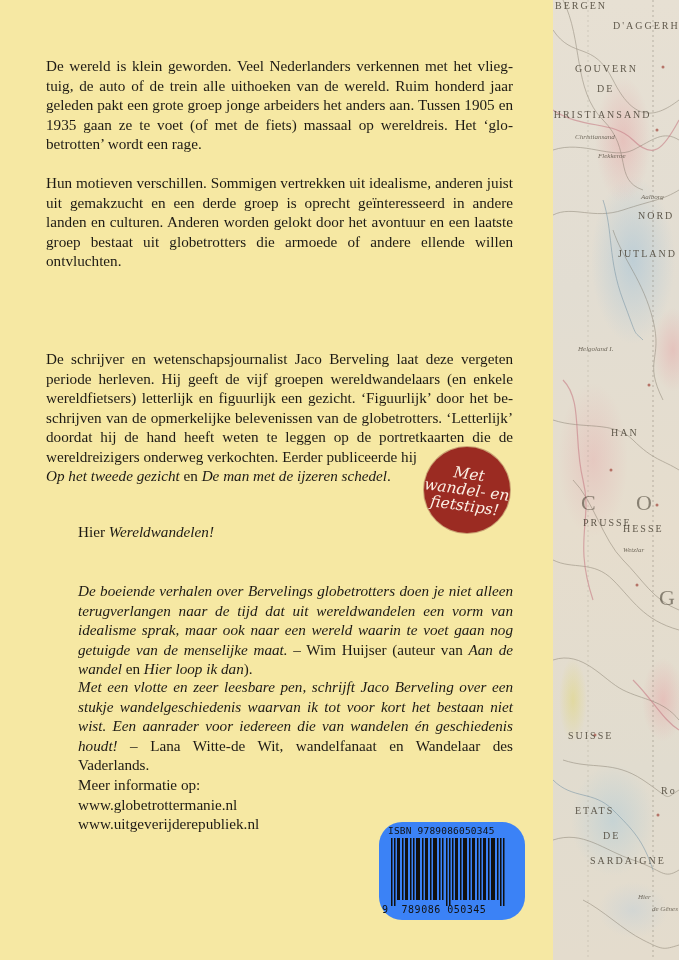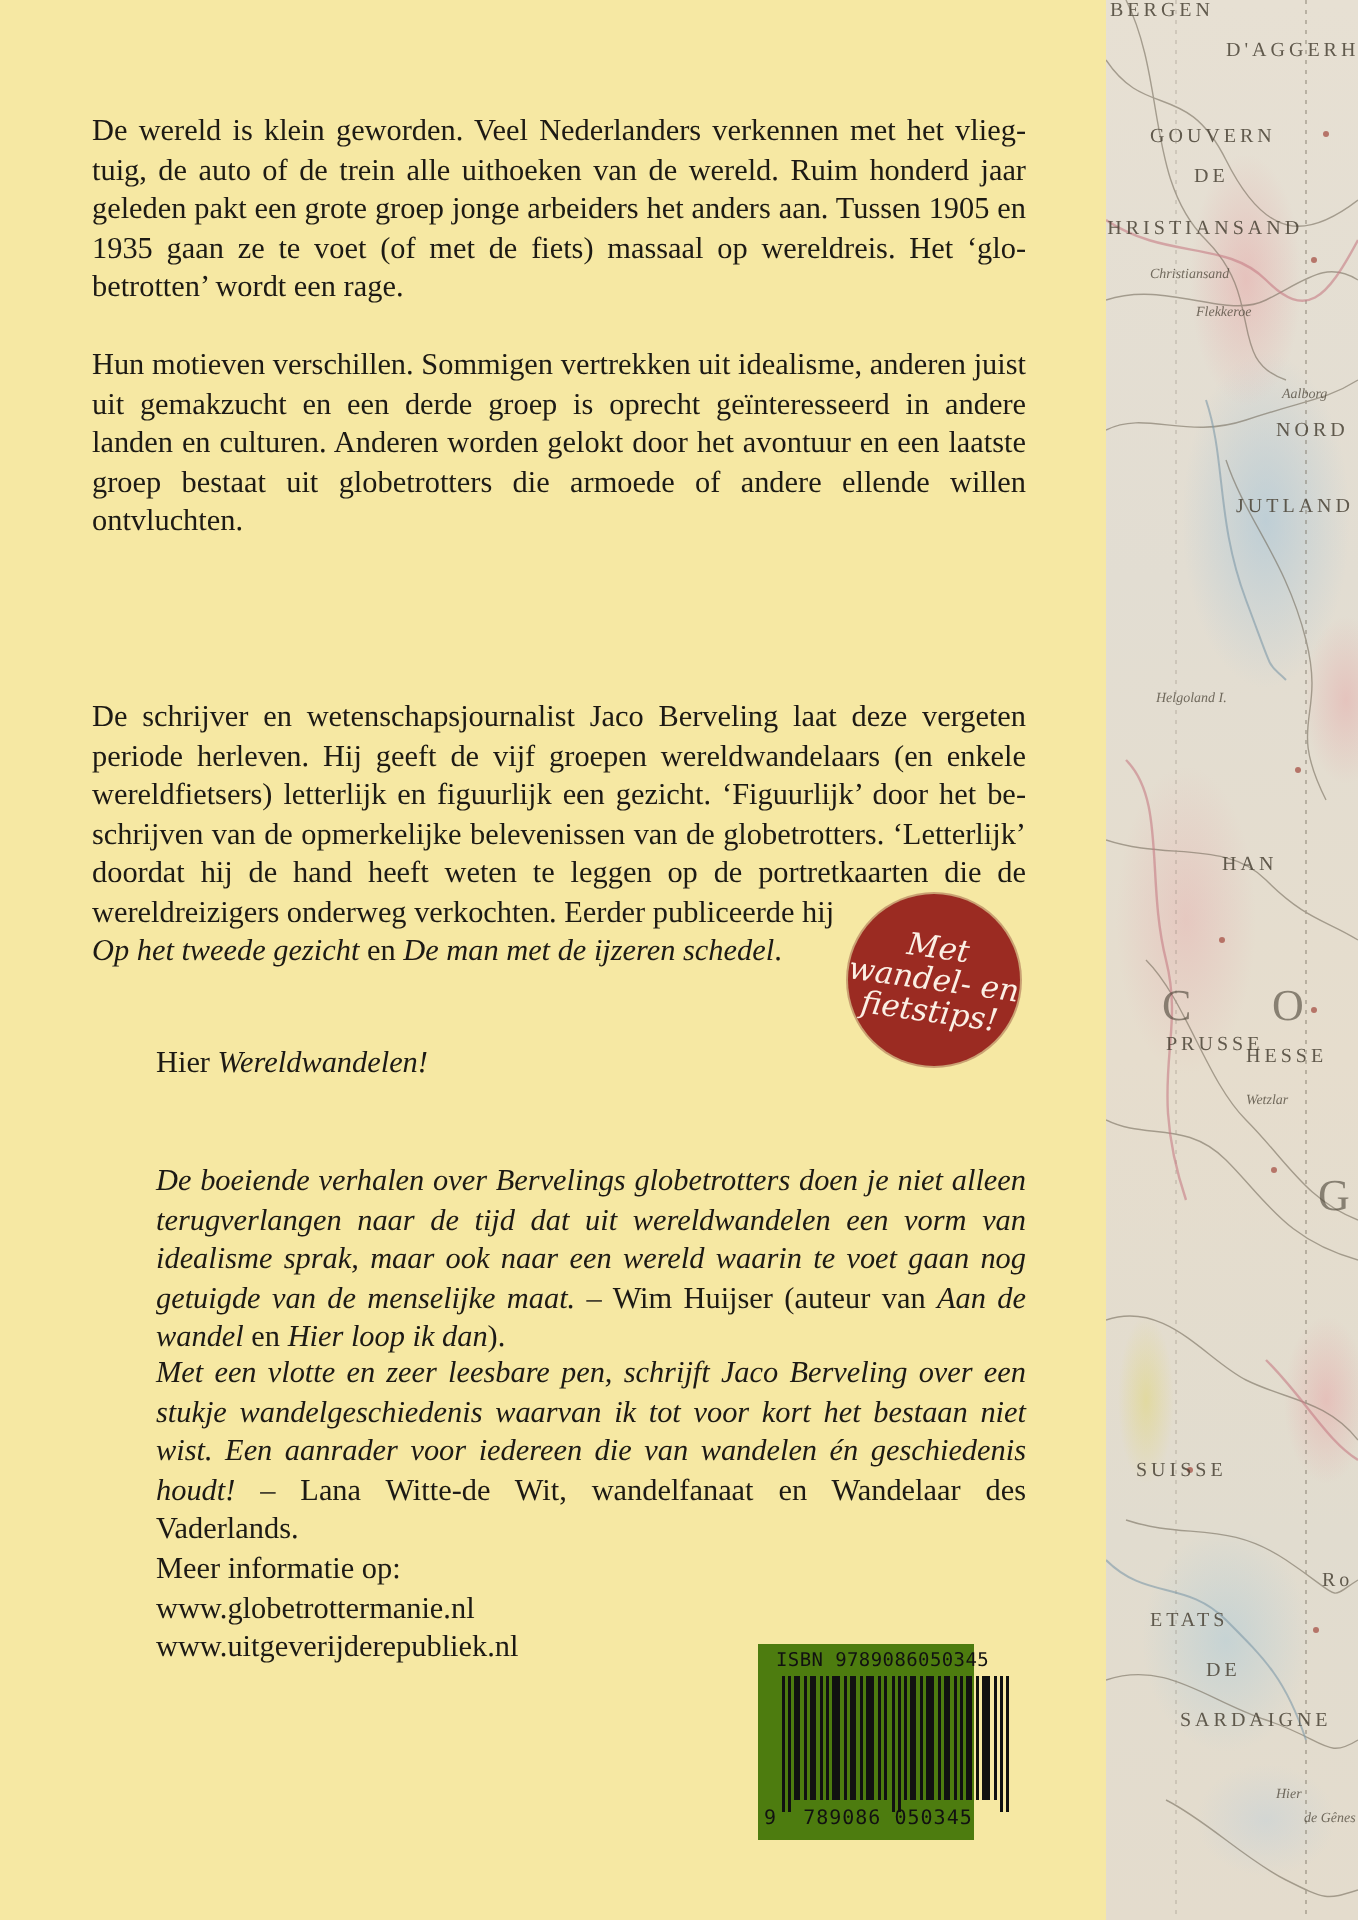--- a/index.html
+++ b/index.html
@@ -74,21 +74,21 @@
   .logo { position: absolute; left: 44px; top: 860px; width: 120px; height: 60px; }
   .logo svg { position: absolute; left: 23px; top: 0; }
   .logo-text {
     position: absolute; left: 1px; top: 44px; font-family: "Liberation Sans", sans-serif;
     font-size: 8.5px; color: #8a2b1f; white-space: nowrap;
   }
   .logo-text b { font-weight: bold; font-size: 9px; }
 
   
   .barcode {
-    position: absolute; left: 379px; top: 822px; width: 108px; height: 98px; background: #4d7c0f;
+    position: absolute; left: 379px; top: 822px; width: 146px; height: 98px; background: #3b82f6; border-radius: 23px;
   }
   .isbn-top {
     position: absolute; left: 9px; top: 3px; font-family: "DejaVu Sans Mono", monospace;
     font-size: 9.5px; letter-spacing: 0.2px; color: #111; white-space: nowrap;
   }
   .bars { position: absolute; left: 12px; top: 16px; width: 114px; height: 68px; }
   .isbn-bottom {
     position: absolute; left: 3px; top: 82px; font-family: "DejaVu Sans Mono", monospace;
     font-size: 10px; color: #111; white-space: nowrap; letter-spacing: 0.5px;
   }

